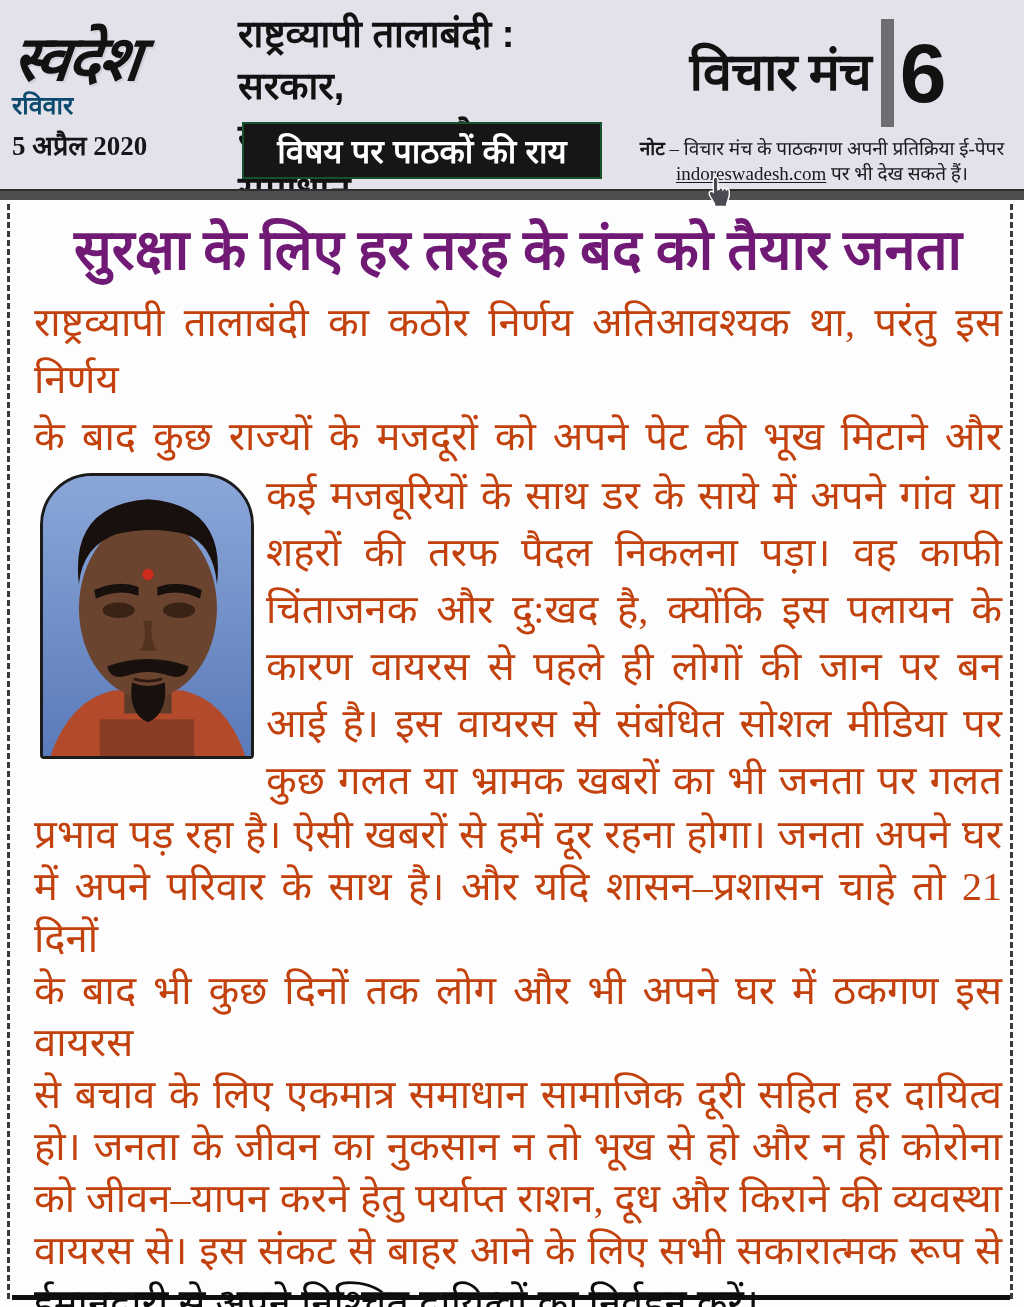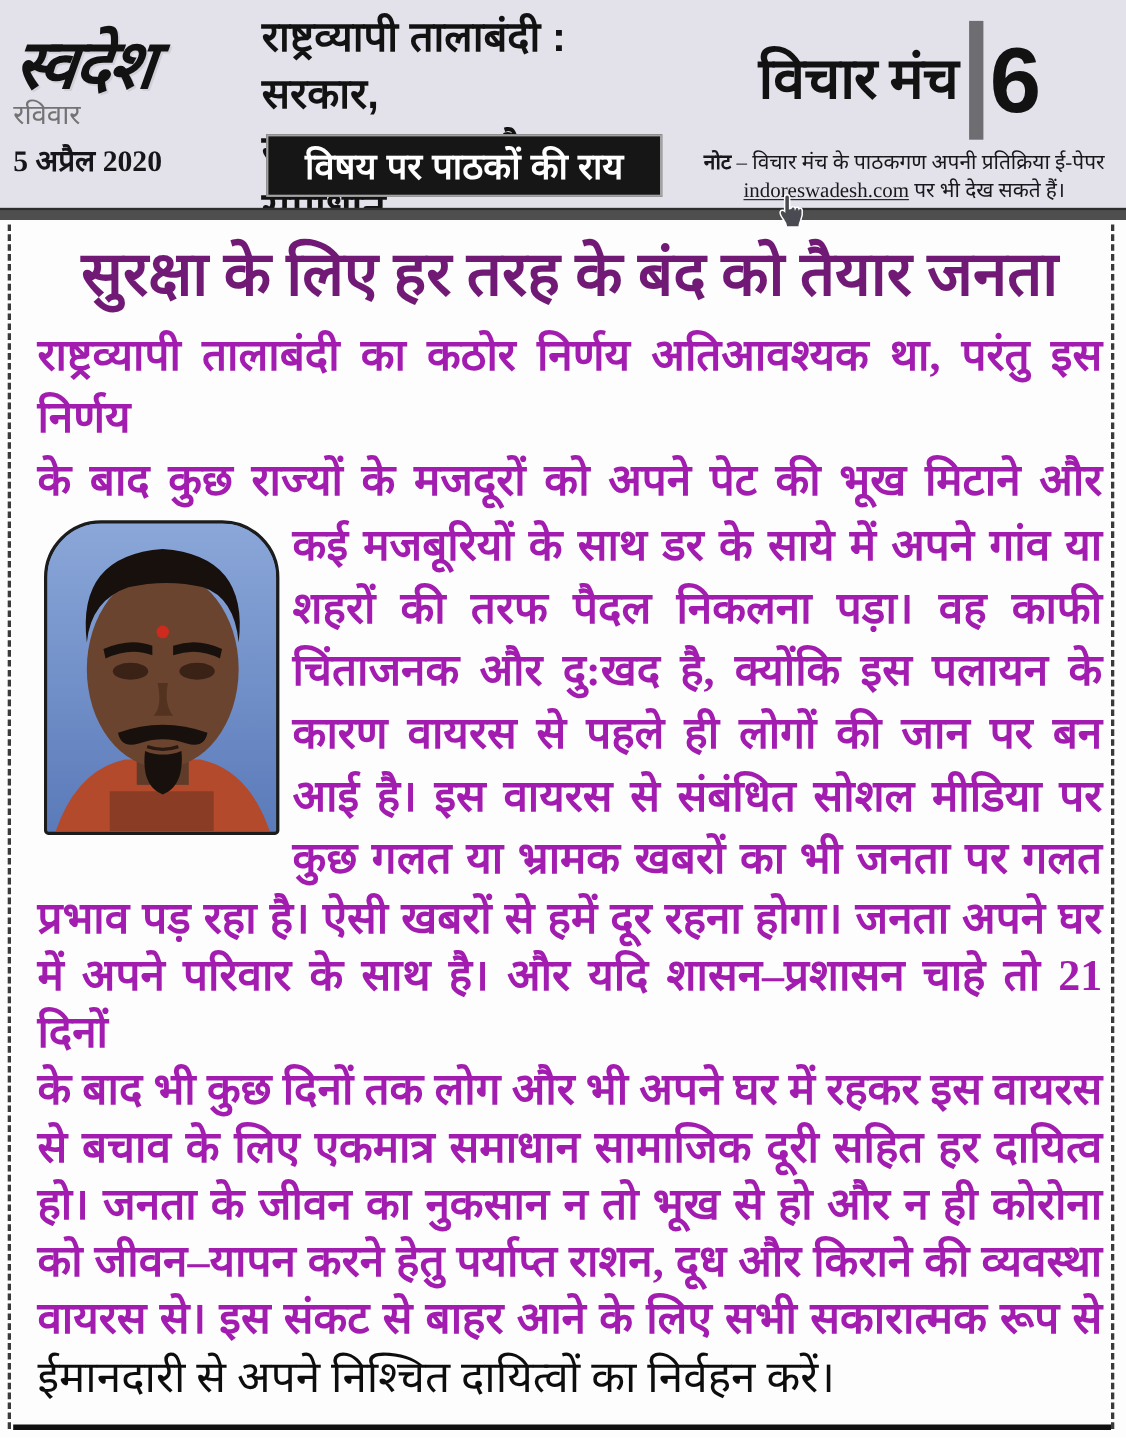--- a/index.html
+++ b/index.html
@@ -17,35 +17,35 @@
     background:#e3e2eb;
   }
   .logo {
     position:absolute; left:14px; top:14px; width:220px;
     font-size:62px; font-weight:bold; font-style:italic;
     transform:skewX(-6deg); letter-spacing:-2px; color:#121212;
     text-shadow:2px 2px 0 #d0d0da;
     font-family:"DejaVu Serif",serif;
   }
   .dateline { position:absolute; left:12px; top:92px; line-height:1.1; }
-  .day  { font-size:25px; font-weight:normal; color:#737373; }
+  .day  { font-size:25px; font-weight:bold; color:#0c4a6e; }
   .date { font-size:27px; font-weight:bold; color:#15151a; margin-top:12px; }
 
   .topic {
     position:absolute; left:238px; top:8px; width:372px;
     font-size:38px; font-weight:bold; line-height:52px; color:#121212;
     font-family:"Liberation Sans","DejaVu Sans",sans-serif;
   }
   .topic-banner {
     position:absolute; left:242px; top:122px; width:360px; height:57px;
     background:#161616; color:#fff;
     display:flex; align-items:center; justify-content:center;
     font-size:33px; font-weight:bold;
     font-family:"Liberation Sans","DejaVu Sans",sans-serif;
-    border:2px solid #a3a3a3;
+    border:2px solid #14532d;
   }
 
   .mast-right {
     position:absolute; left:618px; top:14px; width:400px; height:118px;
     display:flex; align-items:center; justify-content:center;
   }
   .section-title {
     font-size:52px; font-weight:bold; color:#121212; line-height:1;
     letter-spacing:-1px; white-space:nowrap;
   }
@@ -77,22 +77,22 @@
   .bottom-rule { position:absolute; left:12px; bottom:7px; width:998px; height:5px; background:#101010; }
 
   .article-inner { position:absolute; left:34px; top:6px; width:968px; }
 
   .headline {
     text-align:center; font-size:56px; font-weight:600; line-height:88px;
     color:#701a75; white-space:nowrap;
   }
 
   .bline {
-    font-size:40px; line-height:57px; color:#a21caf;
-    text-align:justify; text-align-last:justify;font-weight:bold;
+    font-size:40px; line-height:57px; color:#c2410c;
+    text-align:justify; text-align-last:justify;
   }
   .photo-row { display:flex; margin-top:2px; }
   .photo-col { flex:0 0 232px; padding:6px 12px 0 6px; }
   .photo {
     width:214px; height:286px; border:3px solid #1c1c1c;
     border-radius:52px 52px 4px 4px; overflow:hidden; background:#7d9bd0;
   }
   .photo svg { display:block; width:100%; height:100%; }
   .beside-col { flex:1 1 auto; }
 
@@ -180,21 +180,21 @@
         <div class="bline">चिंताजनक और दु:खद है, क्योंकि इस पलायन के</div>
         <div class="bline">कारण वायरस से पहले ही लोगों की जान पर बन</div>
         <div class="bline">आई है। इस वायरस से संबंधित सोशल मीडिया पर</div>
         <div class="bline">कुछ गलत या भ्रामक खबरों का भी जनता पर गलत</div>
       </div>
     </div>
 
     <div class="para-bottom">
       <div class="bline">प्रभाव पड़ रहा है। ऐसी खबरों से हमें दूर रहना होगा। जनता अपने घर</div>
       <div class="bline">में अपने परिवार के साथ है। और यदि शासन–प्रशासन चाहे तो 21 दिनों</div>
-      <div class="bline">के बाद भी कुछ दिनों तक लोग और भी अपने घर में रहकर इस वायरस</div>
+      <div class="bline">के बाद भी कुछ दिनों तक लोग और भी अपने घर में ठकगण इस वायरस</div>
       <div class="bline">से बचाव के लिए एकमात्र समाधान सामाजिक दूरी सहित हर दायित्व</div>
       <div class="bline">हो। जनता के जीवन का नुकसान न तो भूख से हो और न ही कोरोना</div>
       <div class="bline">को जीवन–यापन करने हेतु पर्याप्त राशन, दूध और किराने की व्यवस्था</div>
       <div class="bline">वायरस से। इस संकट से बाहर आने के लिए सभी सकारात्मक रूप से</div>
       <div class="closing">ईमानदारी से अपने निश्चित दायित्वों का निर्वहन करें।</div>
     </div>
 
   </div>
 </div>
 

